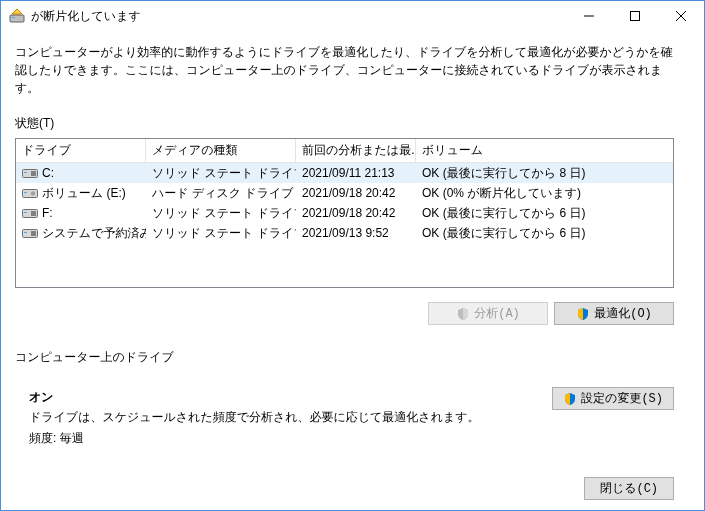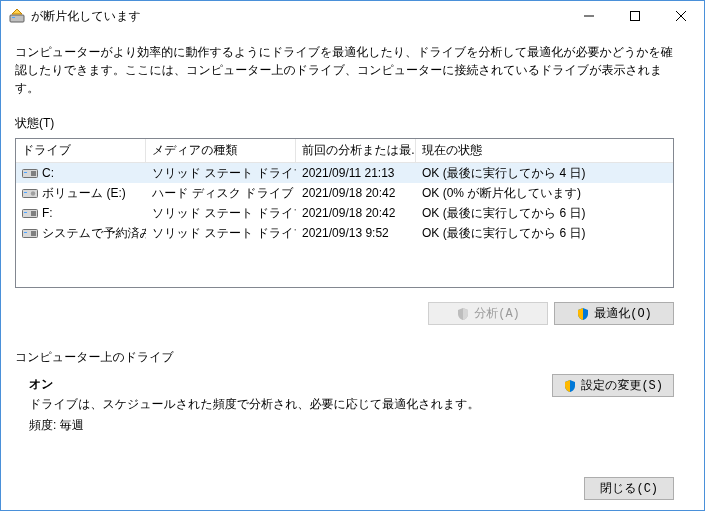--- a/index.html
+++ b/index.html
@@ -124,21 +124,21 @@
   }
   .shield {
     width: 14px; height: 14px;
     display: inline-block;
   }
   .schedule-section {
     margin-top: 24px;
   }
   .schedule-body {
     display: flex;
-    margin-top: 8px;
+    margin-top: 21px;
   }
   .schedule-text {
     flex: 1;
     padding-left: 14px;
     line-height: 1.7;
   }
   .bold { font-weight: bold; }
   .footer {
     display: flex;
     justify-content: flex-end;
@@ -184,35 +184,35 @@
 
     <div class="desc">コンピューターがより効率的に動作するようにドライブを最適化したり、ドライブを分析して最適化が必要かどうかを確認したりできます。ここには、コンピューター上のドライブ、コンピューターに接続されているドライブが表示されます。</div>
 
     <div class="section-label">状態(T)</div>
 
     <div class="list-box">
       <div class="list-header">
         <div class="col drive">ドライブ</div>
         <div class="col media">メディアの種類</div>
         <div class="col last">前回の分析または最...</div>
-        <div class="col status">現在の状態</div>
+        <div class="col status">ボリューム</div>
       </div>
       <div class="list-body" id="list-body">
           <div class="row selected">
             <div class="cell drive">
               <span class="drive-icon"><svg width="16" height="12" viewBox="0 0 16 12">
                   <rect x="0.5" y="2.5" width="15" height="8" rx="1" fill="#d8d8d8" stroke="#707070"></rect>
                   <rect x="2" y="5" width="3" height="1" fill="#4aa3ff"></rect>
                   <rect x="9" y="4" width="5" height="5" fill="#808080"></rect>
                 </svg></span>
               <span>C:</span>
             </div>
             <div class="cell media">ソリッド ステート ドライブ</div>
             <div class="cell last">2021/09/11 21:13</div>
-            <div class="cell status">OK (最後に実行してから 4 日)</div>
+            <div class="cell status">OK (最後に実行してから 8 日)</div>
           </div>
           <div class="row">
             <div class="cell drive">
               <span class="drive-icon"><svg width="16" height="12" viewBox="0 0 16 12">
                   <rect x="0.5" y="2.5" width="15" height="8" rx="1" fill="#d8d8d8" stroke="#707070"></rect>
                   <circle cx="11" cy="6.5" r="2.2" fill="#a0a0a0"></circle>
                   <rect x="2" y="5" width="3" height="1" fill="#4aa3ff"></rect>
                 </svg></span>
               <span>ボリューム (E:)</span>
             </div>

